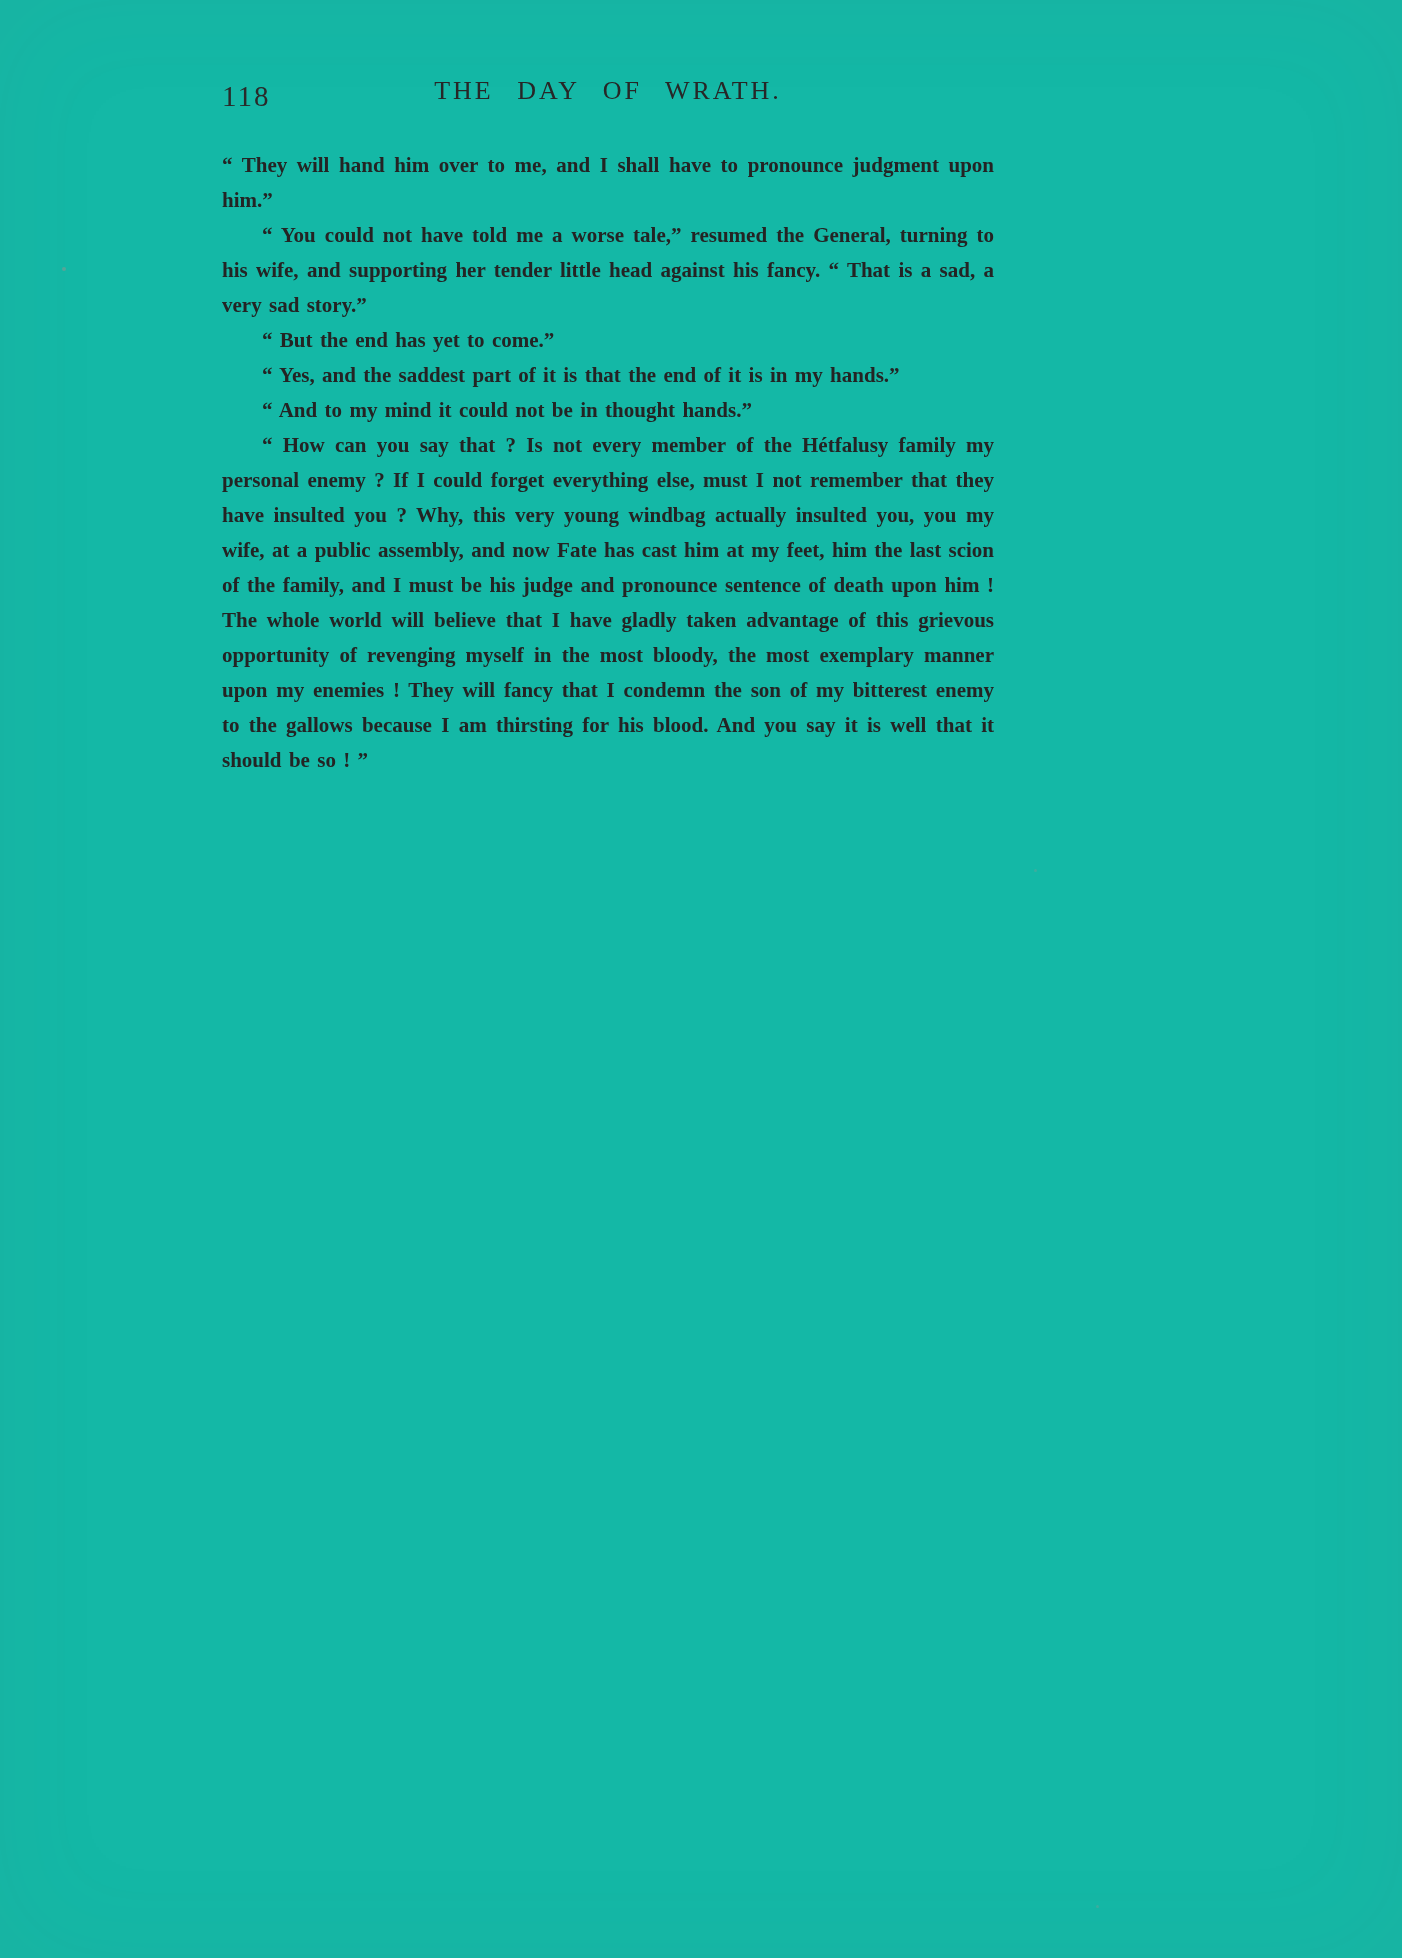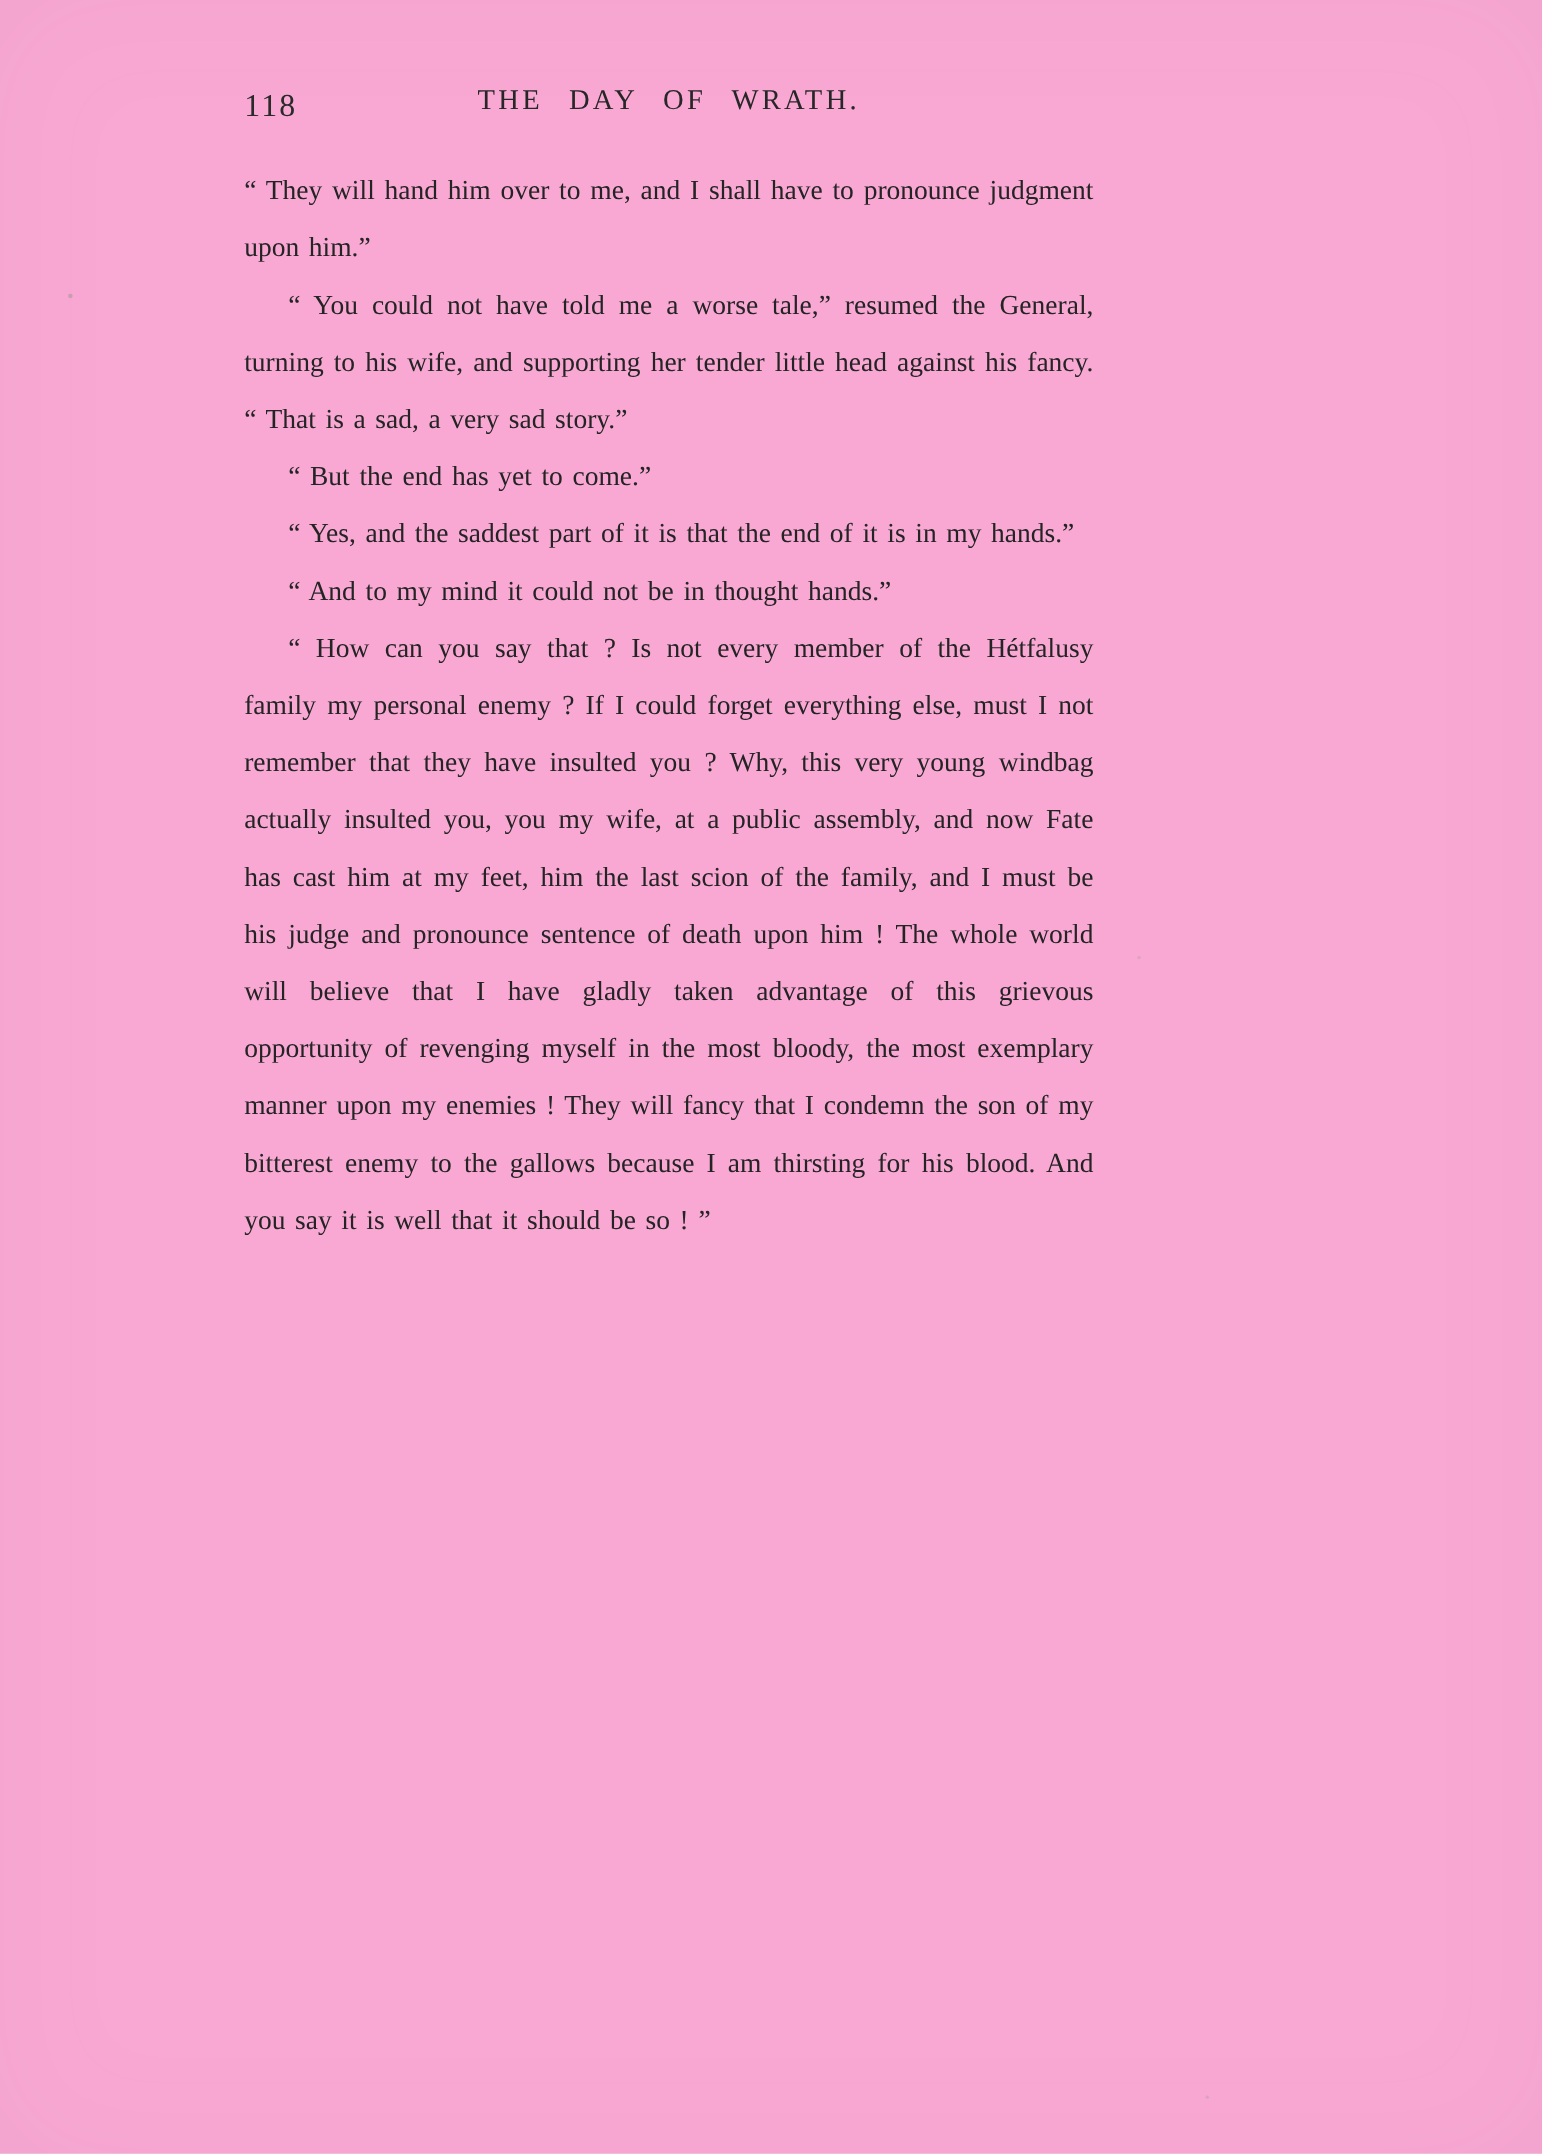--- a/index.html
+++ b/index.html
@@ -5,21 +5,21 @@
   html, body {
     margin: 0;
     padding: 0;
     background: #e9e7e2;
   }
   .sheet {
     position: relative;
     width: 1402px;
     height: 1958px;
     margin: 0 auto;
-    background: #f9a8d4;
+    background: #14b8a6;
     overflow: hidden;
     font-family: "Liberation Serif", "DejaVu Serif", serif;
     color: #222222;
   }
   
   .sheet::after {
     content: "";
     position: absolute;
     inset: 0;
     pointer-events: none;
@@ -47,25 +47,26 @@
     font-weight: normal;
     letter-spacing: 3px;
     word-spacing: 14px;
     color: #272727;
   }
   .text-block {
     position: absolute;
     top: 148px;
     left: 222px;
     width: 772px;
-    font-size: 25px;
-    line-height: 52px;
+    font-size: 21px;
+    line-height: 35px;
     text-align: justify;
     word-spacing: 0.1em;
     color: #242424;
+    font-weight: bold;
   }
   .text-block p {
     margin: 0;
     padding: 0;
     text-indent: 40px;
   }
   .text-block p.noindent {
     text-indent: 0;
   }
   .text-block em {

